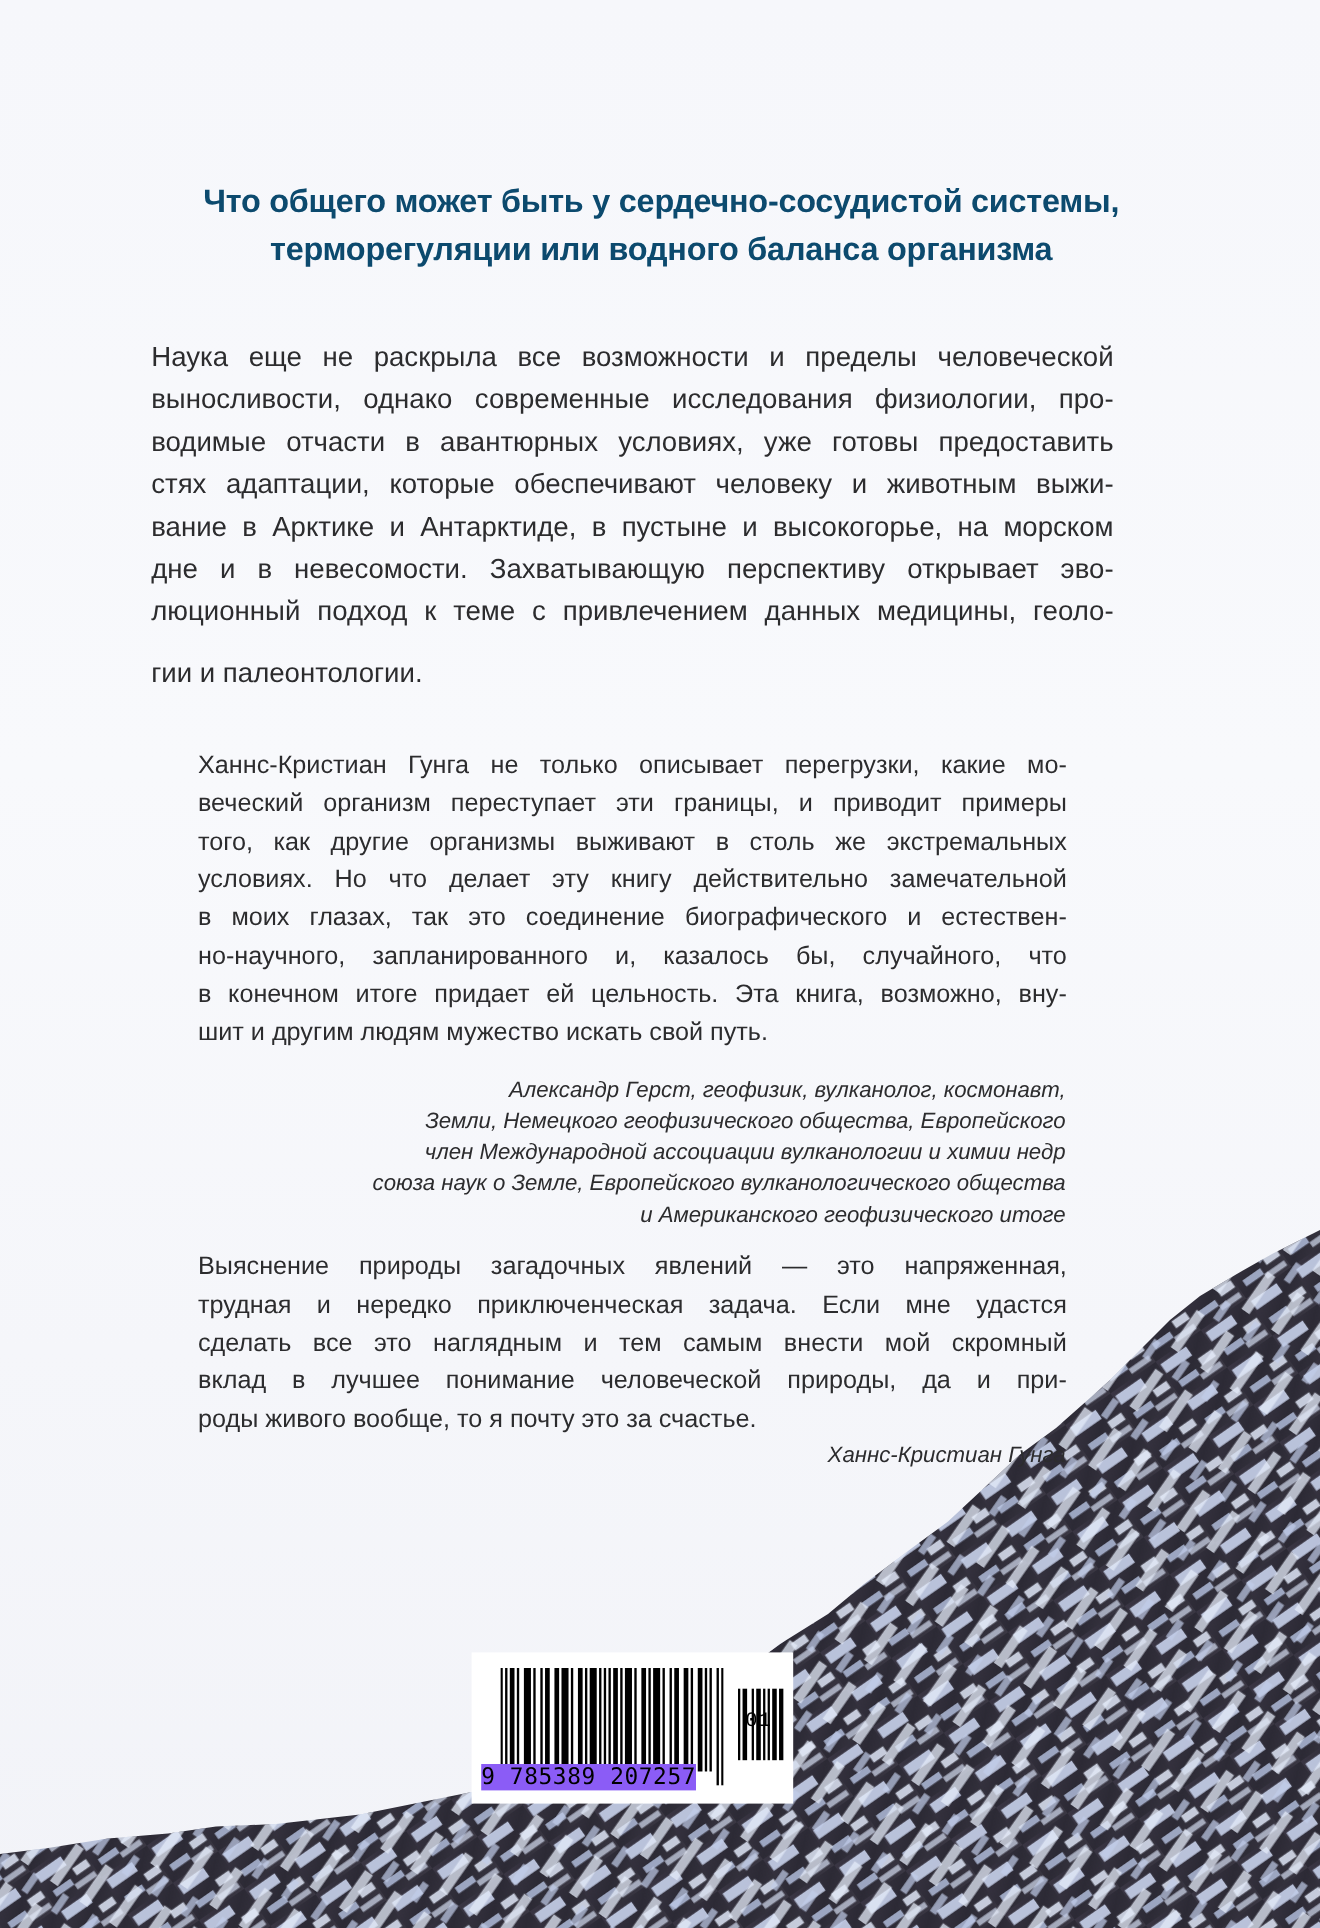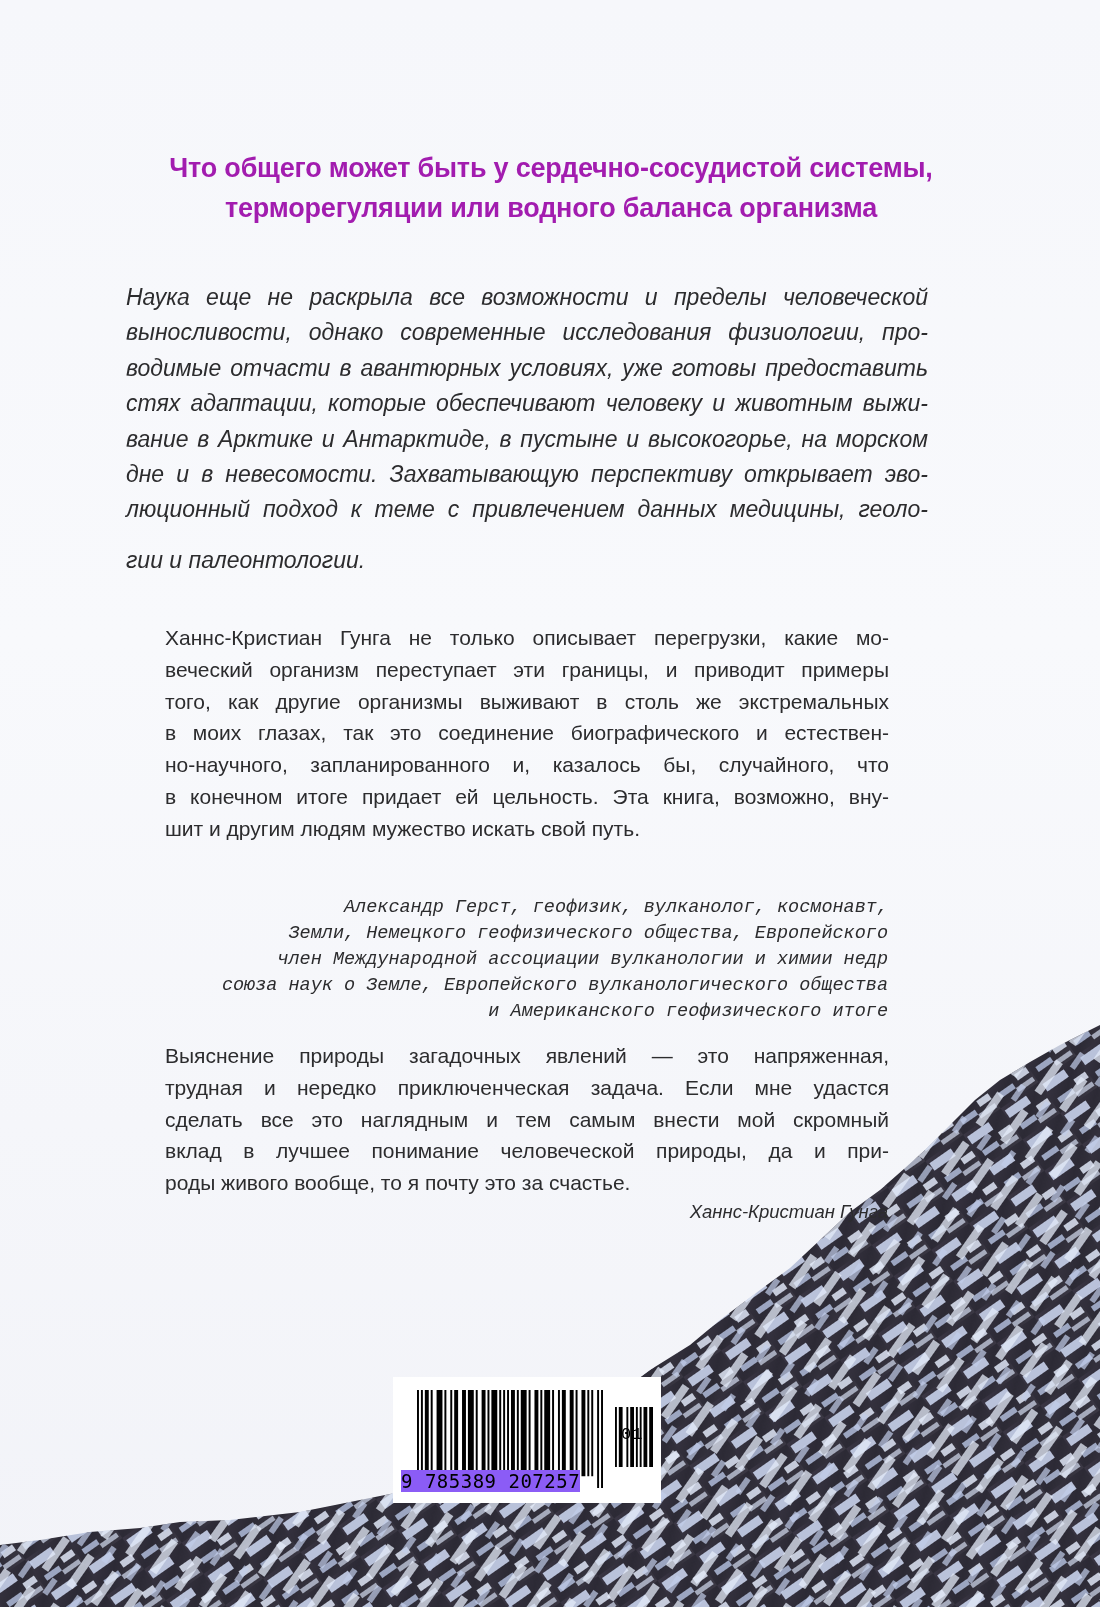--- a/index.html
+++ b/index.html
@@ -6,39 +6,39 @@
     body {
       width: 1100px; height: 1607px; position: relative; overflow: hidden;
       background: linear-gradient(180deg, #f6f7fb 0%, #f8f9fc 40%, #f5f6fa 70%, #f2f3f8 100%);
       font-family: "Liberation Sans", sans-serif;
       color: #2b2b2d;
     }
     .mountain { position: absolute; left: 0; top: 0; width: 1100px; height: 1607px; z-index: 0; }
     .content { position: relative; z-index: 1; }
     .headline {
       position: absolute; left: 118px; width: 866px; top: 148px;
-      text-align: center; color: #a21caf; font-weight: bold;
+      text-align: center; color: #0c4a6e; font-weight: bold;
       font-size: 27px; line-height: 40px; letter-spacing: -0.2px;
     }
     .headline div { white-space: nowrap; }
     .intro {
       position: absolute; left: 126px; width: 802px; top: 280px;
       font-size: 23px; line-height: 35.4px; text-align: justify; color: #2c2c2e;
     }
-    .intro div { text-align: justify; text-align-last: justify; white-space: nowrap; font-style: italic; }
+    .intro div { text-align: justify; text-align-last: justify; white-space: nowrap; }
     .intro div.last { text-align-last: left; margin-top: 15px; }
     .quote {
       position: absolute; left: 165px; width: 724px; top: 622px;
       font-size: 21px; line-height: 31.8px; color: #2c2c2e;
     }
     .quote div { text-align: justify; text-align-last: justify; white-space: nowrap; }
     .quote div.last { text-align-last: left; }
     .attrib {
       position: absolute; right: 212px; top: 895px; text-align: right;
-      font-style: italic; font-size: 18.5px; line-height: 26px; color: #2c2c2e; font-family: Liberation Mono, monospace;
+      font-style: italic; font-size: 18.5px; line-height: 26px; color: #2c2c2e;
     }
     .attrib div { white-space: nowrap; }
     .quote2 {
       position: absolute; left: 165px; width: 724px; top: 1040px;
       font-size: 21px; line-height: 31.8px; color: #2c2c2e;
     }
     .quote2 div { text-align: justify; text-align-last: justify; white-space: nowrap; }
     .quote2 div.last { text-align-last: left; }
     .attrib2 {
       position: absolute; right: 212px; top: 1199px;
@@ -102,20 +102,21 @@
     <div>вание в Арктике и Антарктиде, в пустыне и высокогорье, на морском</div>
     <div>дне и в невесомости. Захватывающую перспективу открывает эво-</div>
     <div>люционный подход к теме с привлечением данных медицины, геоло-</div>
     <div class="last">гии и палеонтологии.</div>
   </div>
 
   <div class="quote">
     <div>Ханнс-Кристиан Гунга не только описывает перегрузки, какие мо-</div>
     <div>веческий организм переступает эти границы, и приводит примеры</div>
     <div>того, как другие организмы выживают в столь же экстремальных</div>
+    <div>условиях. Но что делает эту книгу действительно замечательной</div>
     <div>в моих глазах, так это соединение биографического и естествен-</div>
     <div>но-научного, запланированного и, казалось бы, случайного, что</div>
     <div>в конечном итоге придает ей цельность. Эта книга, возможно, вну-</div>
     <div class="last">шит и другим людям мужество искать свой путь.</div>
   </div>
 
   <div class="attrib">
     <div>Александр Герст, геофизик, вулканолог, космонавт,</div>
     <div>Земли, Немецкого геофизического общества, Европейского</div>
     <div>член Международной ассоциации вулканологии и химии недр</div>

